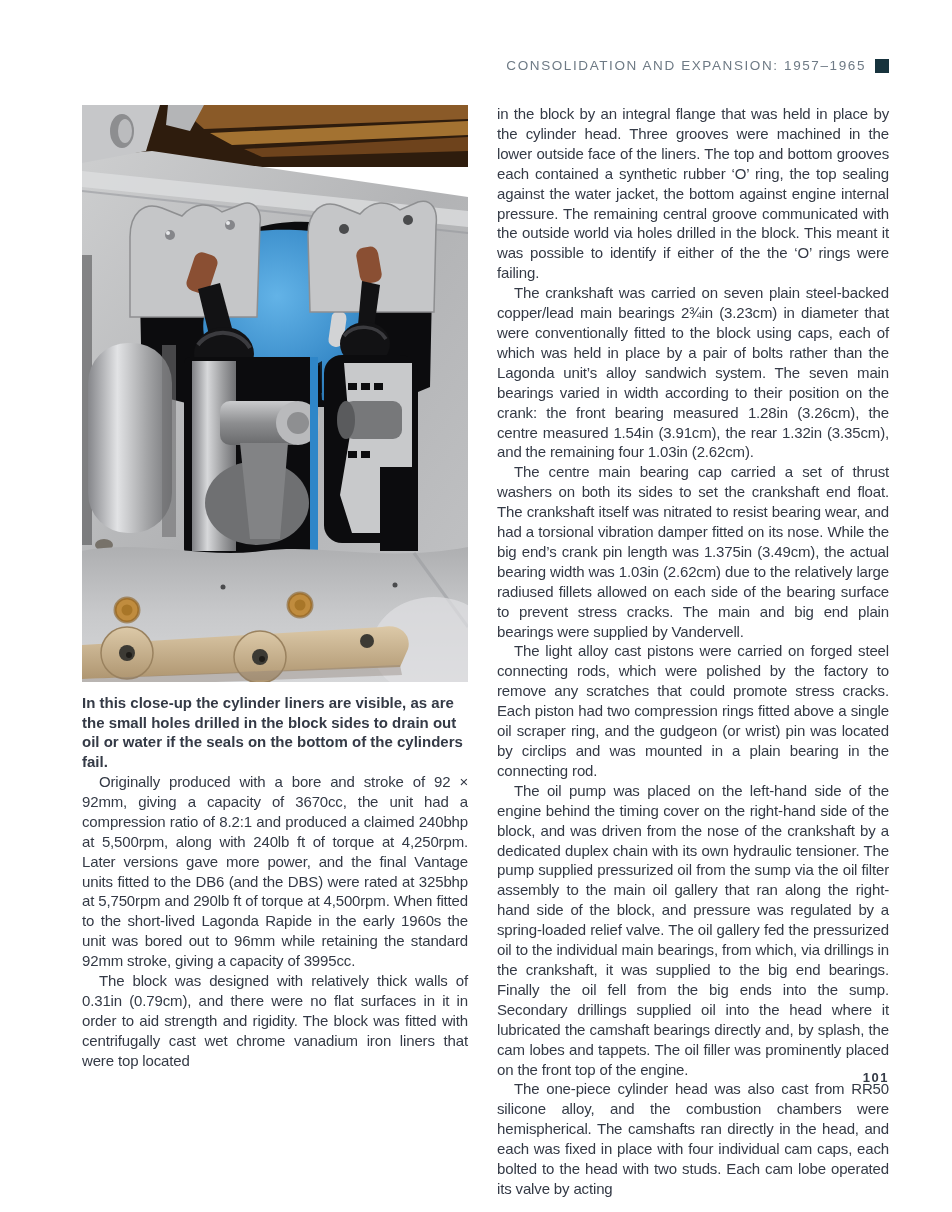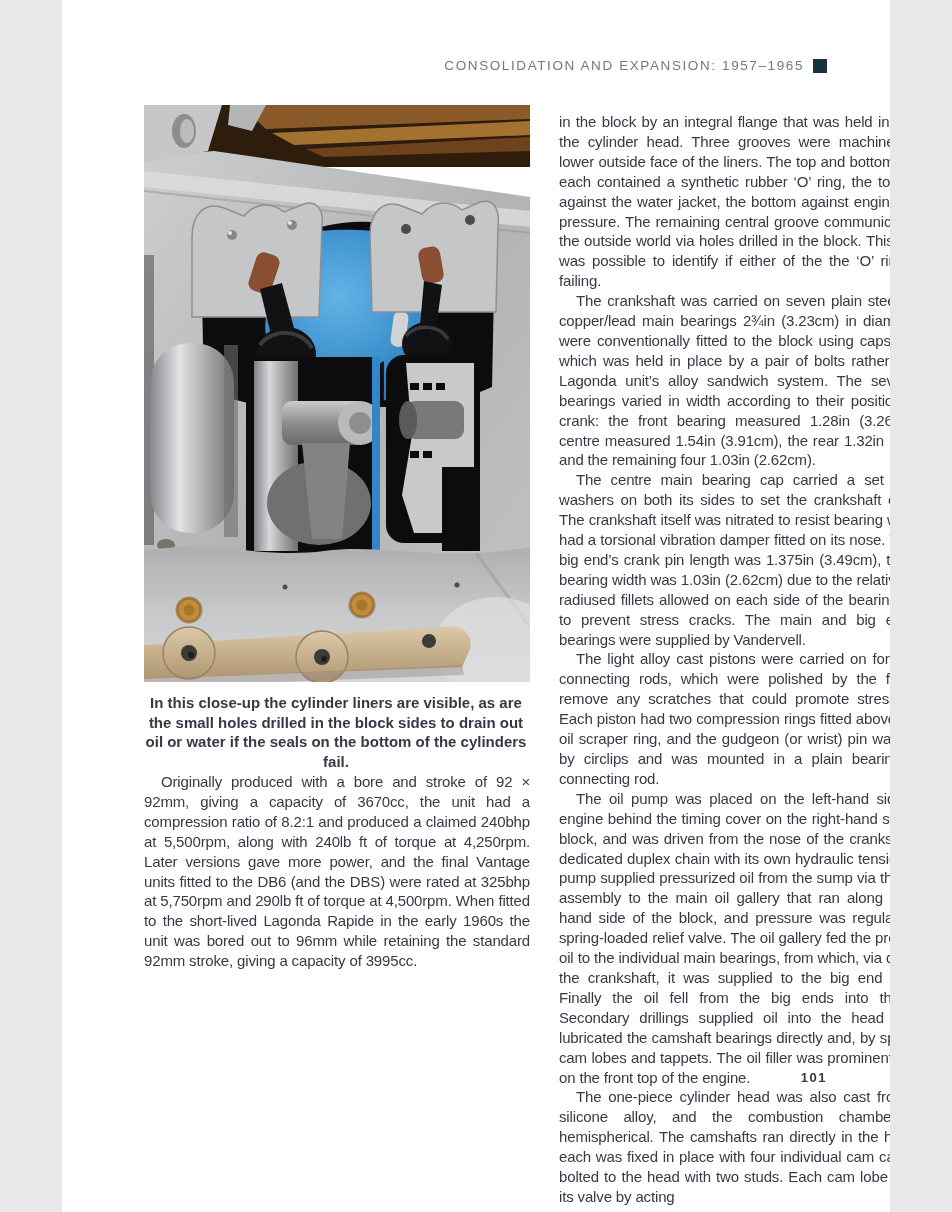--- a/index.html
+++ b/index.html
@@ -4,21 +4,21 @@
 <style>
   :root{
     --c-header_text:#6e7a85;
     --c-header_square:#17333d;
     --c-body_text:#343a46;
     --c-page_bg:#ffffff;
   }
   html,body{margin:0;padding:0;background:#e8e8e8;}
   .page{
     position:relative;
-    width:828px;height:1212px;
+    width:952px;height:1212px;
     background:var(--c-page_bg);
     margin:0 auto;
     font-family:"Liberation Sans","DejaVu Sans",sans-serif;
     overflow:hidden;
   }
   .running-head{
     position:absolute;top:58px;right:63px;
     display:flex;align-items:center;gap:9px;
   }
   .rh-text{
@@ -34,32 +34,31 @@
   figure.photo{
     position:absolute;left:82px;top:105px;
     width:386px;height:577px;margin:0;padding:0;
   }
   figure.photo svg{display:block;}
   .caption{
     position:absolute;left:82px;top:693px;width:384px;
     margin:0;
     font-weight:bold;font-size:15px;line-height:19.5px;
     color:var(--c-body_text);
-    text-align:center;
   }
   .col{
     position:absolute;
     font-size:15px;line-height:19.9px;
     letter-spacing:-0.15px;
     text-align:justify;
     color:var(--c-body_text);
     hyphens:auto;-webkit-hyphens:auto;
   }
   .col-left{left:82px;top:772px;width:386px;}
-  .col-right{left:497px;top:112px;width:392px;}
+  .col-right{left:497px;top:104px;width:392px;}
   .para{margin:0;padding:0;}
   .para.indent{text-indent:17px;}
   .folio{
     position:absolute;top:1070px;right:63px;
     font-weight:bold;font-size:13px;letter-spacing:1.5px;
     color:var(--c-body_text);
   }
 </style>
 </head>
 <body>
@@ -205,20 +204,21 @@
       <circle cx="180" cy="554" r="3" fill="#1e1c18"></circle>
       <circle cx="285" cy="536" r="7" fill="#3c3a34"></circle>
       <path d="M0,574 L318,560 L320,570 L0,582 Z" fill="#8f8178" opacity="0.4"></path>
     </svg>
   </figure>
 
   <p class="caption">In this close-up the cylinder liners are visible, as are the small holes drilled in the block sides to drain out oil or water if the seals on the bottom of the cylinders fail.</p>
 
   <div class="col col-left">
       <p class="para indent">Originally produced with a bore and stroke of 92 × 92mm, giving a capacity of 3670cc, the unit had a compression ratio of 8.2:1 and produced a claimed 240bhp at 5,500rpm, along with 240lb ft of torque at 4,250rpm. Later versions gave more power, and the final Vantage units fitted to the DB6 (and the DBS) were rated at 325bhp at 5,750rpm and 290lb ft of torque at 4,500rpm. When fitted to the short-lived Lagonda Rapide in the early 1960s the unit was bored out to 96mm while retaining the standard 92mm stroke, giving a capacity of 3995cc.</p>
+      <p class="para indent">The block was designed with relatively thick walls of 0.31in (0.79cm), and there were no flat surfaces in it in order to aid strength and rigidity. The block was fitted with centrifugally cast wet chrome vanadium iron liners that were top located</p>
     </div>
 
   <div class="col col-right">
       <p class="para">in the block by an integral flange that was held in place by the cylinder head. Three grooves were machined in the lower outside face of the liners. The top and bottom grooves each contained a synthetic rubber ‘O’ ring, the top sealing against the water jacket, the bottom against engine internal pressure. The remaining central groove communicated with the outside world via holes drilled in the block. This meant it was possible to identify if either of the the ‘O’ rings were failing.</p>
       <p class="para indent">The crankshaft was carried on seven plain steel-backed copper/lead main bearings 2¾in (3.23cm) in diameter that were conventionally fitted to the block using caps, each of which was held in place by a pair of bolts rather than the Lagonda unit’s alloy sandwich system. The seven main bearings varied in width according to their position on the crank: the front bearing measured 1.28in (3.26cm), the centre measured 1.54in (3.91cm), the rear 1.32in (3.35cm), and the remaining four 1.03in (2.62cm).</p>
       <p class="para indent">The centre main bearing cap carried a set of thrust washers on both its sides to set the crankshaft end float. The crankshaft itself was nitrated to resist bearing wear, and had a torsional vibration damper fitted on its nose. While the big end’s crank pin length was 1.375in (3.49cm), the actual bearing width was 1.03in (2.62cm) due to the relatively large radiused fillets allowed on each side of the bearing surface to prevent stress cracks. The main and big end plain bearings were supplied by Vandervell.</p>
       <p class="para indent">The light alloy cast pistons were carried on forged steel connecting rods, which were polished by the factory to remove any scratches that could promote stress cracks. Each piston had two compression rings fitted above a single oil scraper ring, and the gudgeon (or wrist) pin was located by circlips and was mounted in a plain bearing in the connecting rod.</p>
       <p class="para indent">The oil pump was placed on the left-hand side of the engine behind the timing cover on the right-hand side of the block, and was driven from the nose of the crankshaft by a dedicated duplex chain with its own hydraulic tensioner. The pump supplied pressurized oil from the sump via the oil filter assembly to the main oil gallery that ran along the right-hand side of the block, and pressure was regulated by a spring-loaded relief valve. The oil gallery fed the pressurized oil to the individual main bearings, from which, via drillings in the crankshaft, it was supplied to the big end bearings. Finally the oil fell from the big ends into the sump. Secondary drillings supplied oil into the head where it lubricated the camshaft bearings directly and, by splash, the cam lobes and tappets. The oil filler was prominently placed on the front top of the engine.</p>
       <p class="para indent">The one-piece cylinder head was also cast from RR50 silicone alloy, and the combustion chambers were hemispherical. The camshafts ran directly in the head, and each was fixed in place with four individual cam caps, each bolted to the head with two studs. Each cam lobe operated its valve by acting</p>
     </div>

